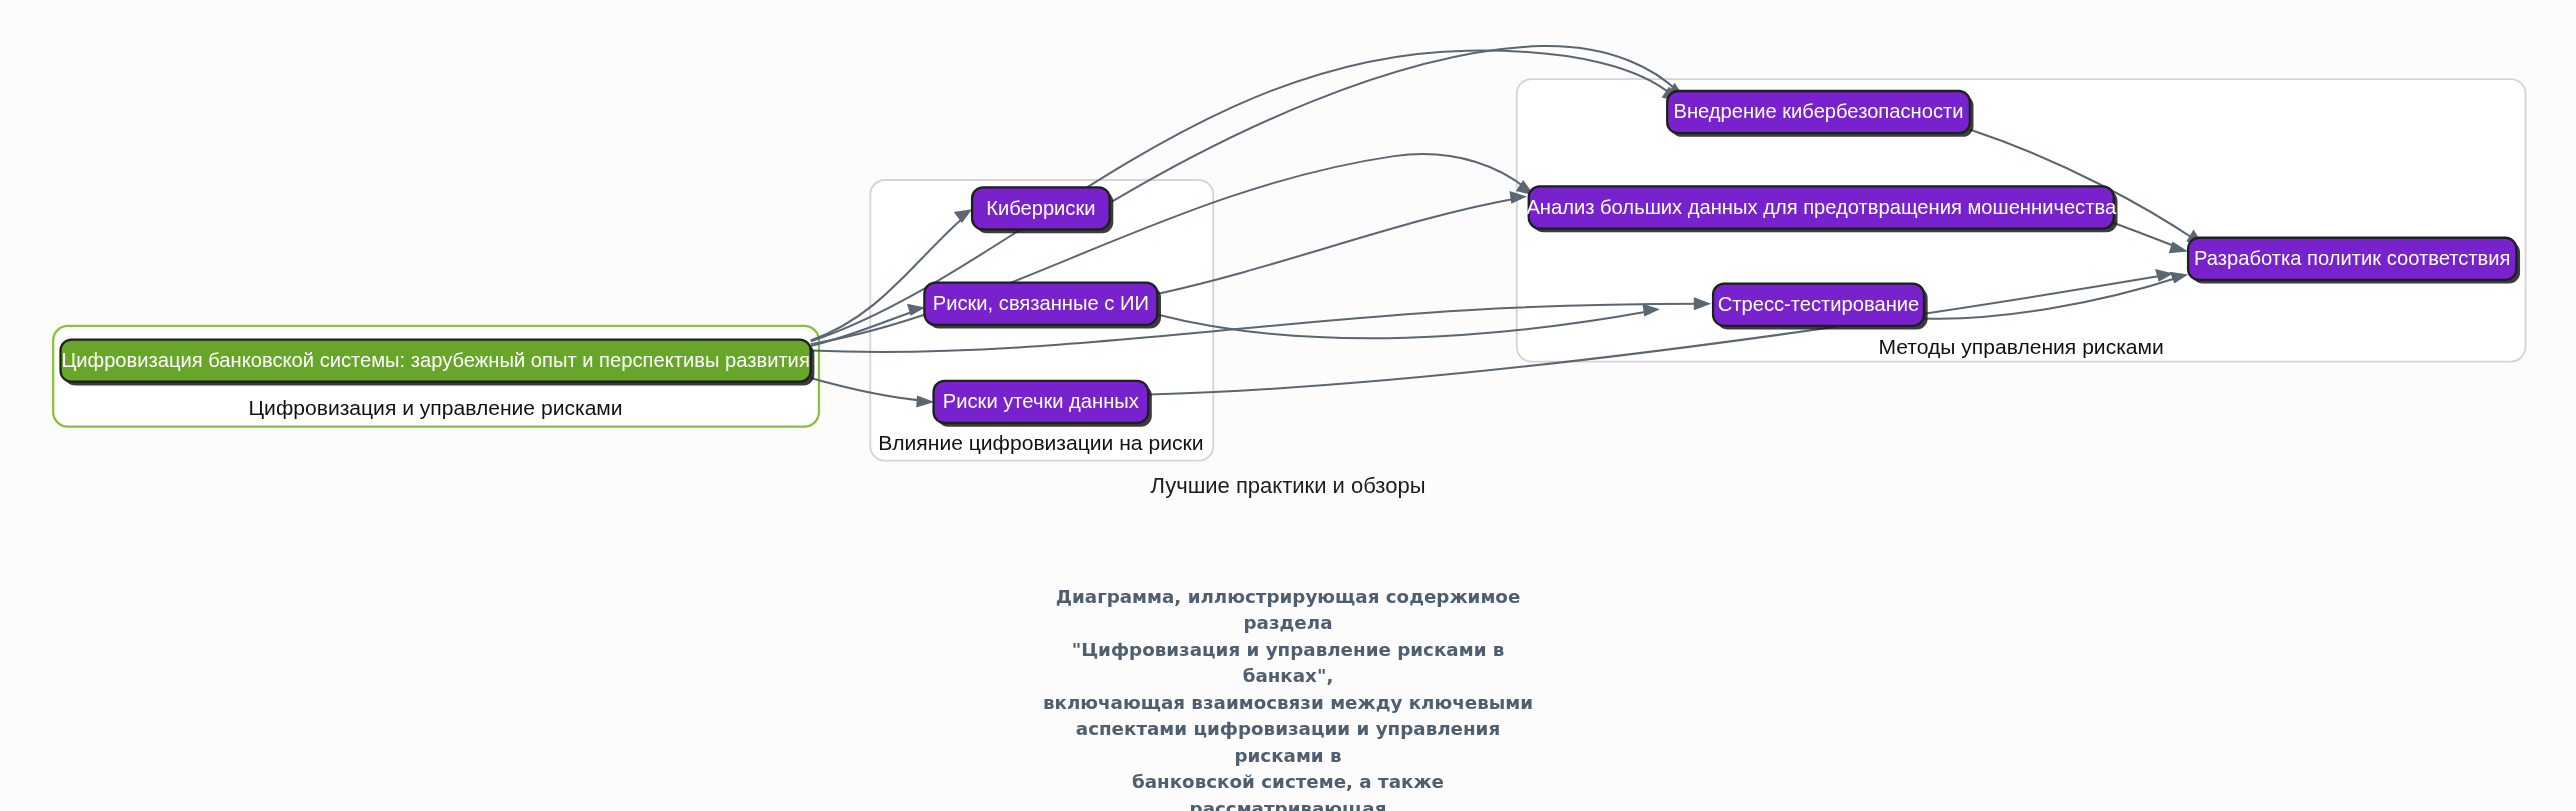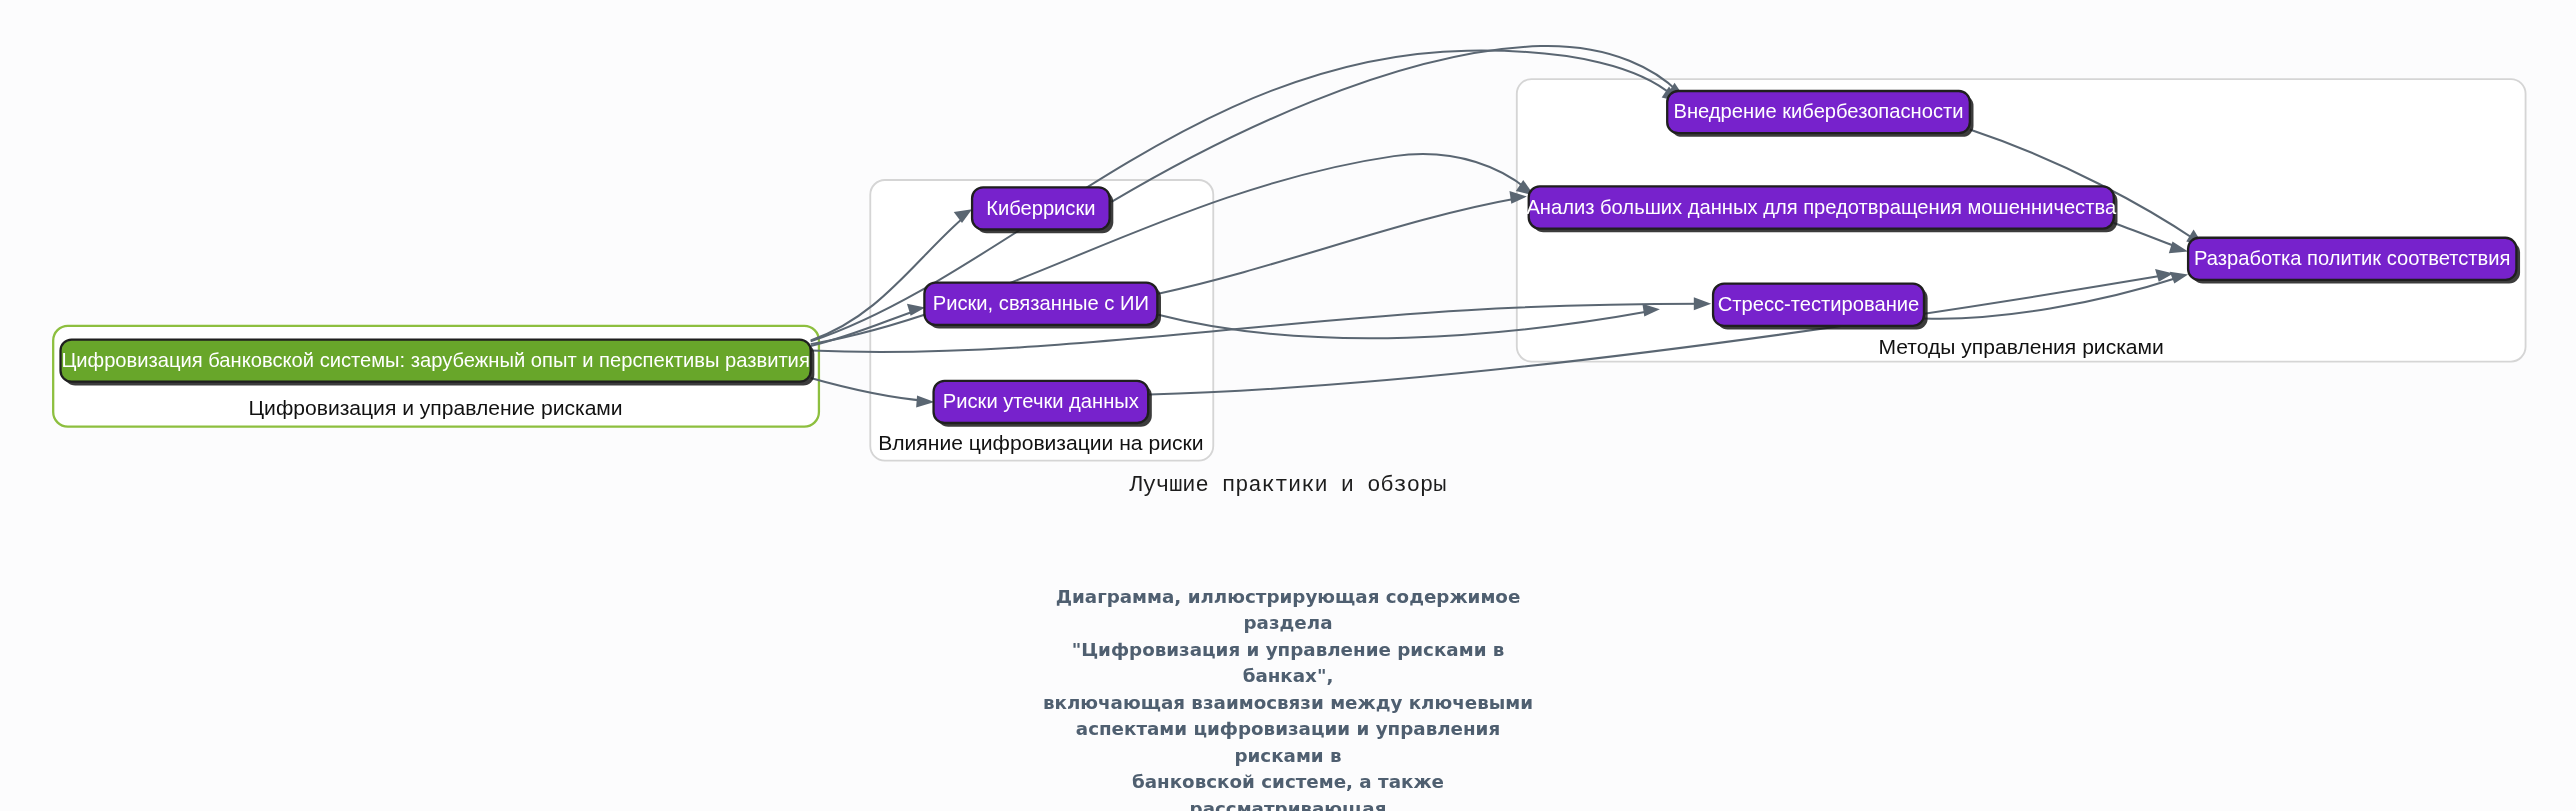--- a/index.html
+++ b/index.html
@@ -93,21 +93,21 @@
 
   
   #caption-area {
     position: absolute;
     left: 0;
     top: 472px;
     width: 2576px;
     text-align: center;
   }
   #diagram-subtitle {
-    font-family: Liberation Mono, monospace;
+    font-family: Liberation Sans, sans-serif;
     font-size: 22px;
     color: #1c1c1c;
     line-height: 1.3;
     margin: 0 0 83px 0;
   }
   #caption-text {
     display: inline-block;
     max-width: 514px;
     font-family: "DejaVu Sans", sans-serif;
     font-weight: bold;

